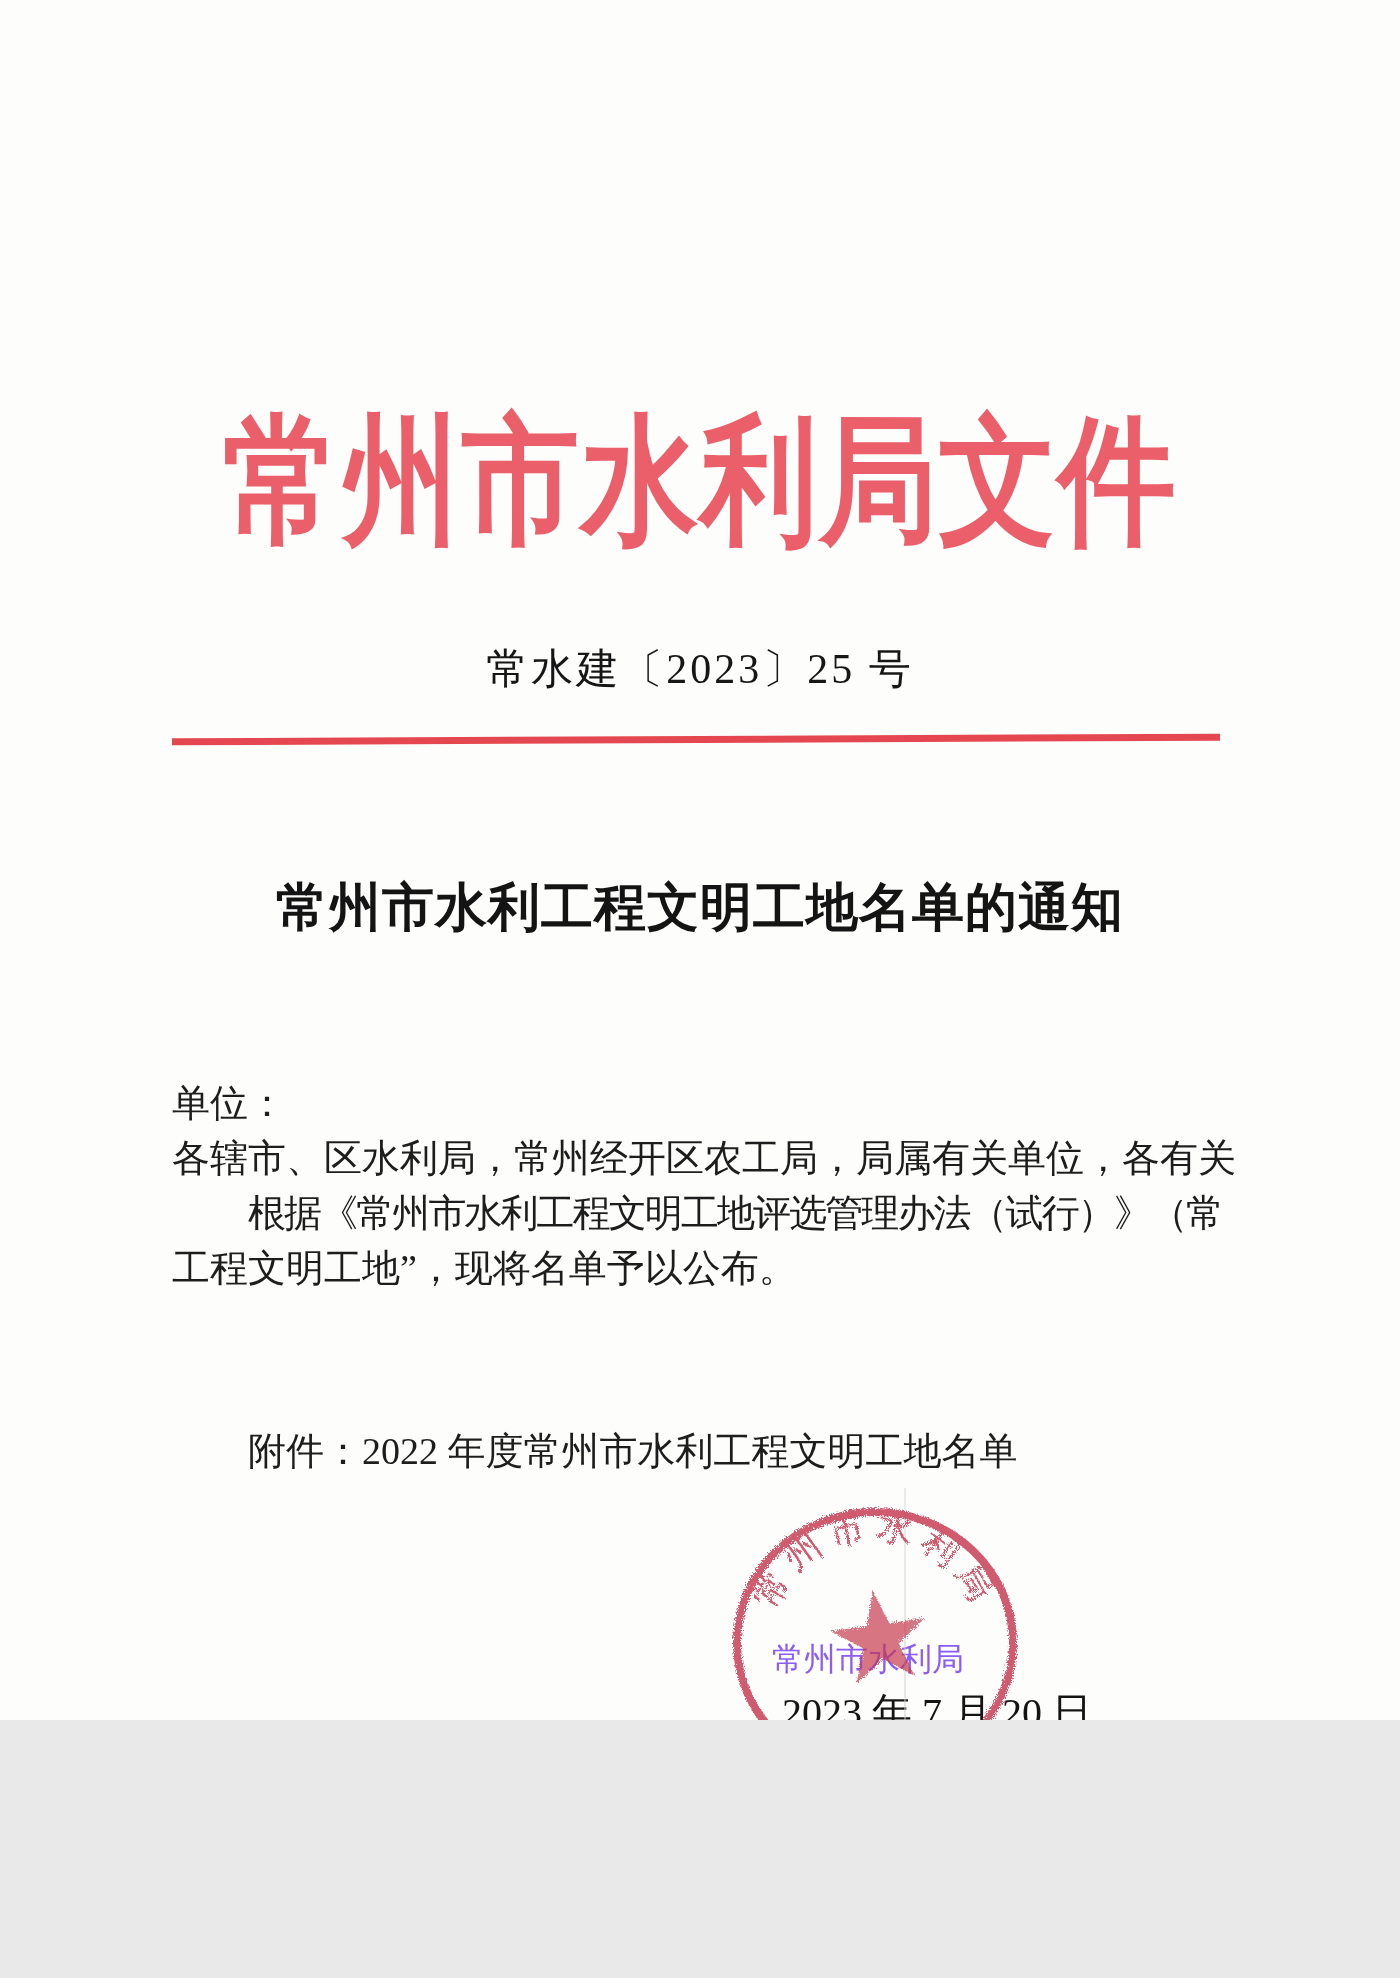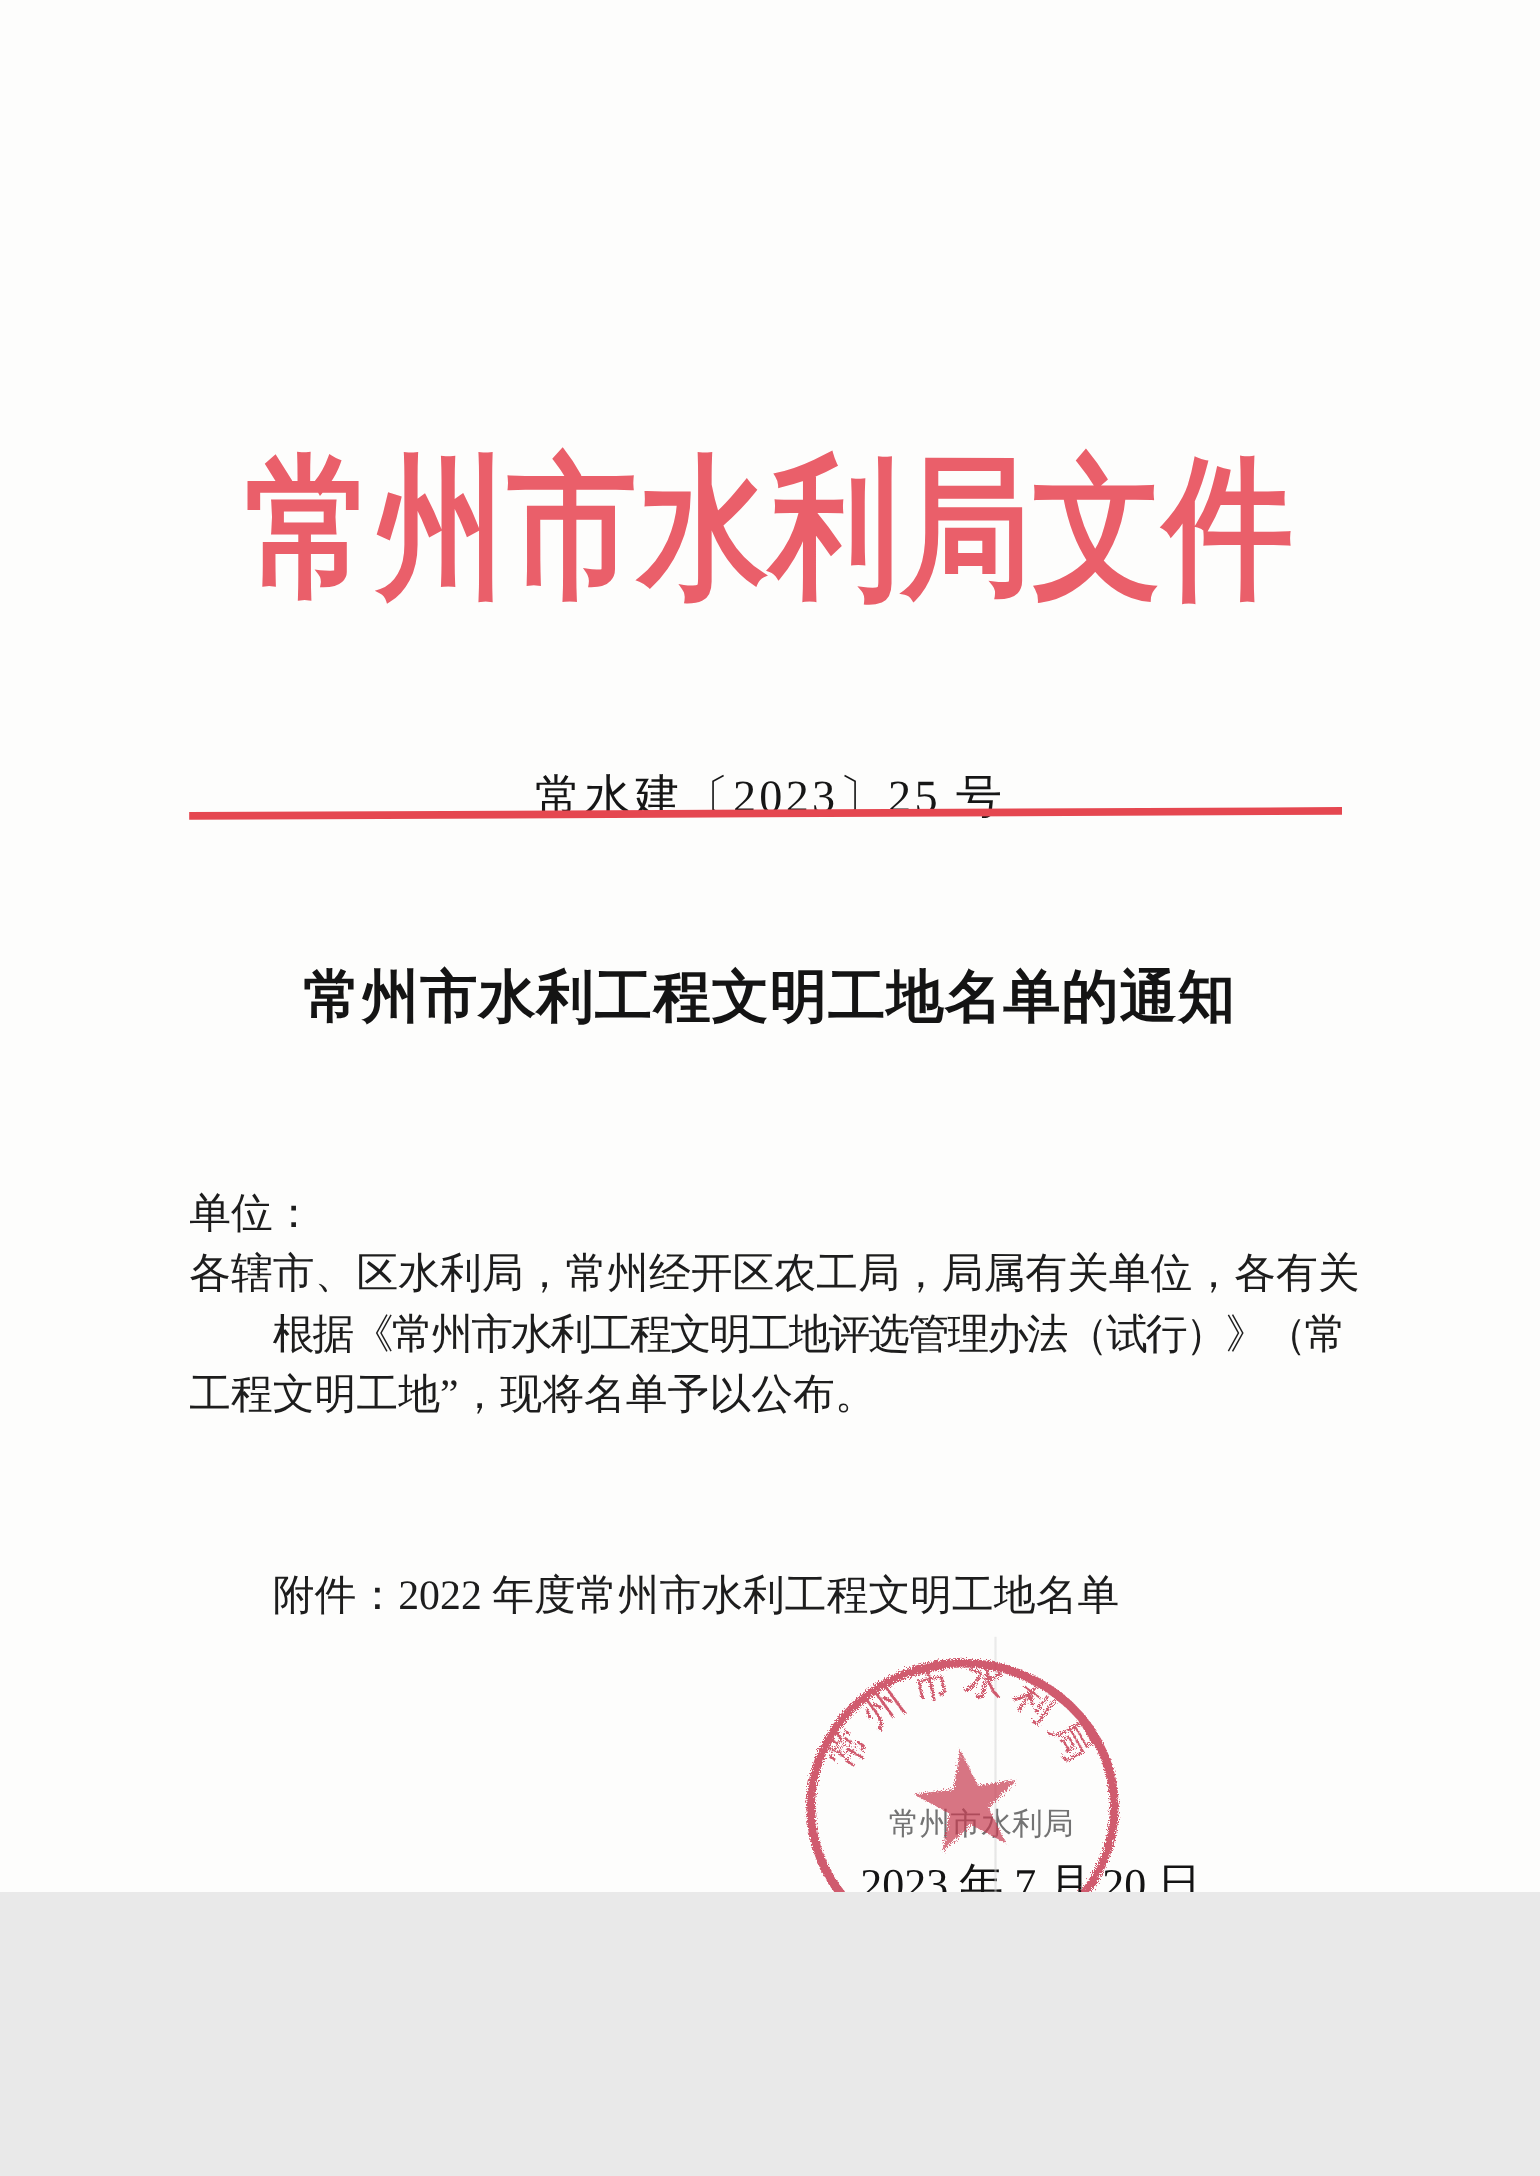--- a/index.html
+++ b/index.html
@@ -16,21 +16,21 @@
     top:404px;left:0;width:1400px;
     text-align:center;
     font-size:140px;line-height:1.12;
     font-weight:bold;
     color:#ea5f6a;
     letter-spacing:2px;
     transform:scaleX(0.84);
     white-space:nowrap;
   }
   .doc-number{
-    top:700px;left:0;width:1400px;
+    top:644px;left:0;width:1400px;
     text-align:center;
     font-size:42px;line-height:1.2;
     color:#161616;
     letter-spacing:3px;
   }
   .divider{
     top:736px;left:172px;width:1048px;height:7px;
     background:#e54750;
     transform:rotate(-0.25deg);
   }
@@ -55,23 +55,23 @@
   }
   .body-line.plain{text-align:left;text-align-last:left;}
   .body-line.indent{text-indent:76px;}
   .body-line.squeeze{letter-spacing:-4px;}
   .attachment{
     top:1424px;left:248px;
     font-size:38px;line-height:55px;
     color:#1d1d1d;
   }
   .signature{
-    top:1636px;left:808px;
-    font-size:28px;line-height:46px;
-    color:#737373;
+    top:1636px;left:772px;
+    font-size:32px;line-height:46px;
+    color:#8b5cf6;
     white-space:nowrap;
   }
   .date{
     top:1690px;left:782px;
     font-size:40px;line-height:46px;
     color:#141414;
     white-space:nowrap;
   }
   .page-number{
     top:1764px;left:1066px;

